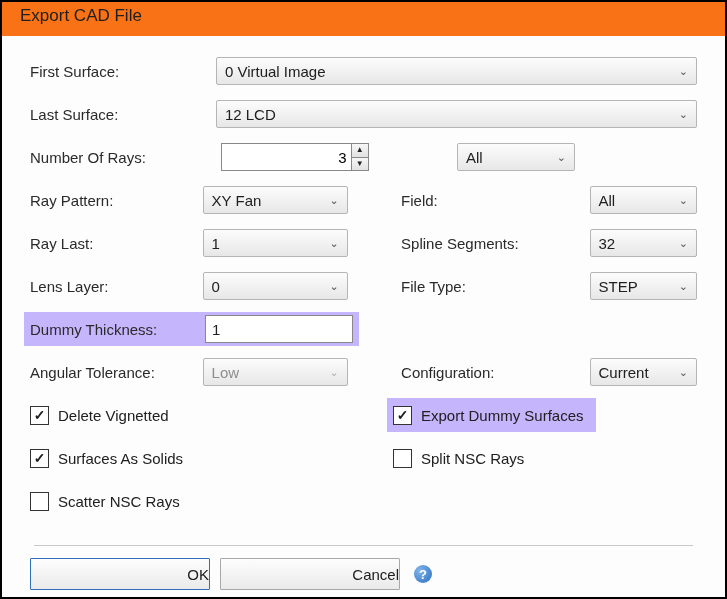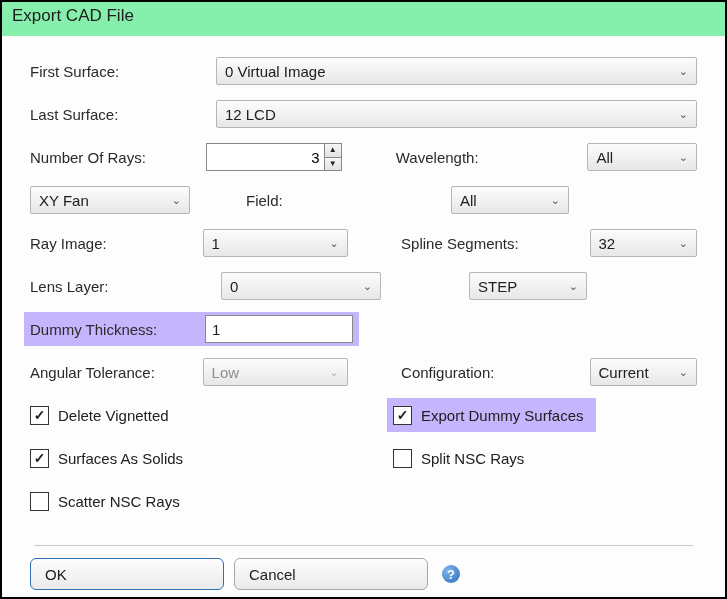--- a/index.html
+++ b/index.html
@@ -16,23 +16,23 @@
   .dialog {
     box-sizing: border-box;
     width: 727px;
     height: 599px;
     border: 2px solid #000;
     background: #fdfdfd;
     display: flex;
     flex-direction: column;
   }
   .titlebar {
-    padding: 4px 10px 10px 10px;
+    padding: 4px 10px 10px 18px;
     font-size: 17px;
-    background: #86efac;
+    background: #f97316;
   }
   .body {
     flex: 1 1 auto;
     padding: 20px 28px 0 28px;
     display: flex;
     flex-direction: column;
     gap: 13px;
   }
   .row {
     display: flex;
@@ -163,23 +163,22 @@
     gap: 10px;
     padding: 0 28px 18px 28px;
   }
   .btn {
     width: 178px;
     height: 30px;
     border: 1px solid #a8a8a8;
     background: linear-gradient(#fdfdfd,#eaeaea);
     display: flex;
     align-items: center;
-    justify-content: flex-start;
-    border-radius: 6px;
-    padding-left: 14px;
+    justify-content: flex-end;
+    border-radius: 1px;
   }
   .btn.primary { border: 1px solid #2e6fb5; }
   .helpicon {
     width: 18px; height: 18px;
     border-radius: 50%;
     background: radial-gradient(circle at 30% 30%, #7fb4ea, #2a6fc0);
     color: #fff;
     font-size: 13px;
     font-weight: bold;
     display: flex;
@@ -215,61 +214,62 @@
     <div class="row">
       <div class="lcol label">Number Of Rays:</div>
       <div class="numbox">
         <input value="3" style="">
         <div class="spin">
           <div>▲</div>
           <div>▼</div>
         </div>
       </div>
       <div class="gap"></div>
-      <div class="rlabel label">Wavelength:</div>
       <div class="combo combo-small">
         <span>All</span>
         <span class="caret">⌄</span>
       </div>
     </div>
 
     <div class="row">
+      <div class="lcol label">Ray Pattern:</div>
       <div class="combo combo-med">
         <span>XY Fan</span>
         <span class="caret">⌄</span>
       </div>
       <div class="gap"></div>
       <div class="rlabel label">Field:</div>
       <div class="combo combo-small">
         <span>All</span>
         <span class="caret">⌄</span>
       </div>
     </div>
 
     <div class="row">
-      <div class="lcol label">Ray Image:</div>
+      <div class="lcol label">Ray Last:</div>
       <div class="combo combo-med">
         <span>1</span>
         <span class="caret">⌄</span>
       </div>
       <div class="gap"></div>
       <div class="rlabel label">Spline Segments:</div>
       <div class="combo combo-small">
         <span>32</span>
         <span class="caret">⌄</span>
       </div>
     </div>
 
     <div class="row">
       <div class="lcol label">Lens Layer:</div>
       <div class="combo combo-med">
         <span>0</span>
         <span class="caret">⌄</span>
       </div>
       <div class="gap"></div>
+      <div class="rlabel label">File Type:</div>
       <div class="combo combo-small">
         <span>STEP</span>
         <span class="caret">⌄</span>
       </div>
     </div>
 
     <div class="row">
       <div class="hlpad" style="width:auto;">
         <div class="lcol label">Dummy Thickness:</div>
         <div class="textbox">

